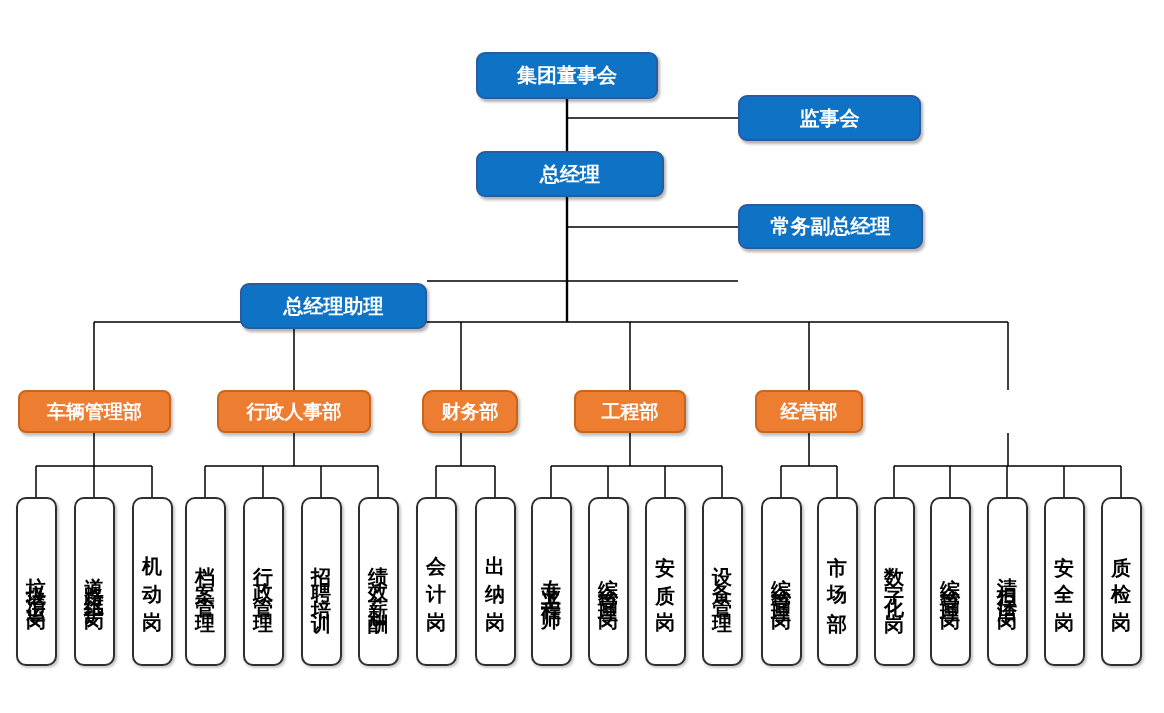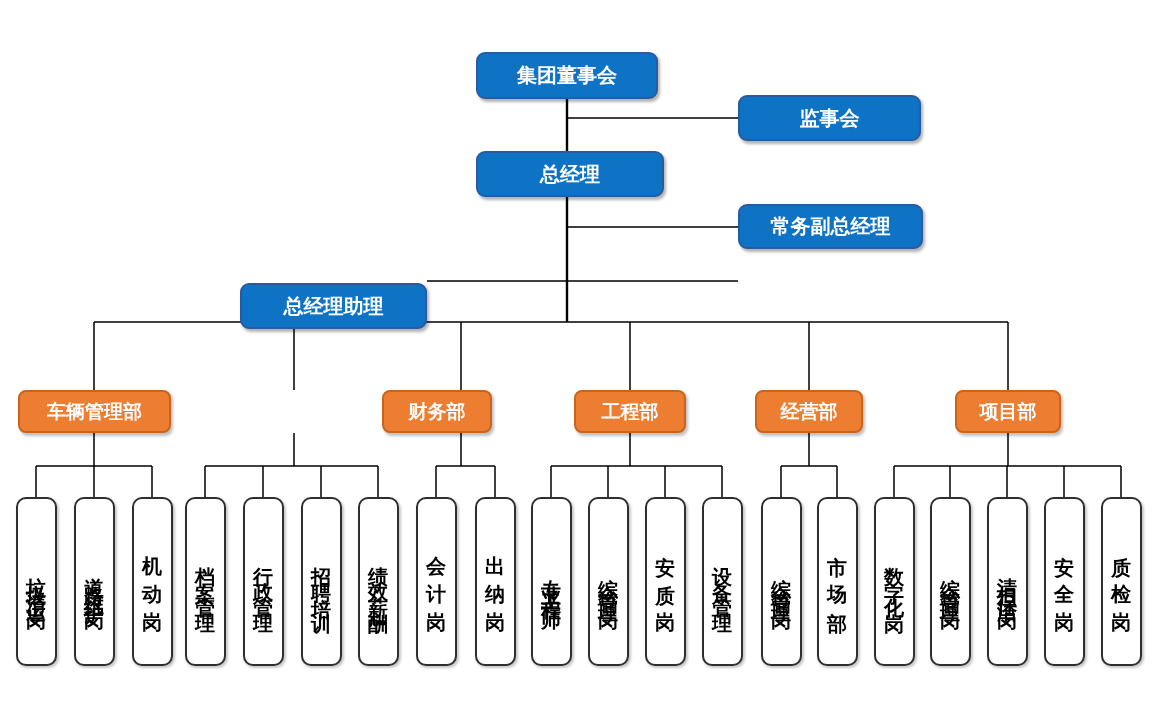--- a/index.html
+++ b/index.html
@@ -44,21 +44,21 @@
   
   #n-board {left:476px; top:52px;  width:182px; height:47px;}
   #n-super {left:738px; top:95px;  width:183px; height:46px;}
   #n-gm    {left:476px; top:151px; width:188px; height:46px;}
   #n-exec  {left:738px; top:204px; width:185px; height:45px;}
   #n-proj  {left:738px; top:257px; width:185px; height:45px;}
   #n-assist{left:240px; top:259px; width:187px; height:46px;margin-top:24px;}
   
   #d-0{left:18px;  width:153px;}
   #d-1{left:217px; width:154px;}
-  #d-2{left:382px; width:110px;}
+  #d-2{left:422px; width:96px;border-radius:11px;}
   #d-3{left:574px; width:112px;}
   #d-4{left:755px; width:108px;}
   #d-5{left:955px; width:106px;}
   
   #p-0-0{left:16px;}  #p-0-1{left:74px;}  #p-0-2{left:132px;}
   #p-1-0{left:185px;} #p-1-1{left:243px;} #p-1-2{left:301px;} #p-1-3{left:358px;}
   #p-2-0{left:416px;} #p-2-1{left:475px;}
   #p-3-0{left:531px;} #p-3-1{left:588px;} #p-3-2{left:645px;} #p-3-3{left:702px;}
   #p-4-0{left:761px;} #p-4-1{left:817px;}
   #p-5-0{left:874px;} #p-5-1{left:930px;} #p-5-2{left:987px;} #p-5-3{left:1044px;} #p-5-4{left:1101px;}
@@ -122,24 +122,24 @@
     </g>
   </svg>
 
   <div id="n-board" class="node bx">集团董事会</div>
   <div id="n-super" class="node bx">监事会</div>
   <div id="n-gm" class="node bx">总经理</div>
   <div id="n-exec" class="node bx">常务副总经理</div>
   <div id="n-assist" class="node bx">总经理助理</div>
 
   <div id="d-0" class="node dept">车辆管理部</div>
+  <div id="d-1" class="node dept">行政人事部</div>
   <div id="d-2" class="node dept">财务部</div>
   <div id="d-3" class="node dept">工程部</div>
   <div id="d-4" class="node dept">经营部</div>
-  <div id="d-5" class="node dept">项目部</div>
 
   <div id="p-0-0" class="node pos">
       <span class="vtext" style="letter-spacing: 8px;">垃圾清运岗</span>
     </div>
   <div id="p-0-1" class="node pos">
       <span class="vtext" style="letter-spacing: 8px;">道路维护岗</span>
     </div>
   <div id="p-0-2" class="node pos">
       <span class="vtext" style="letter-spacing: 28px;">机动岗</span>
     </div>

